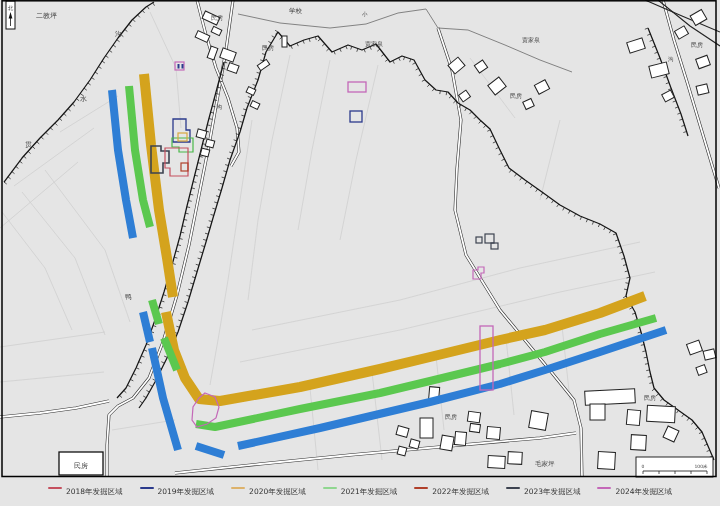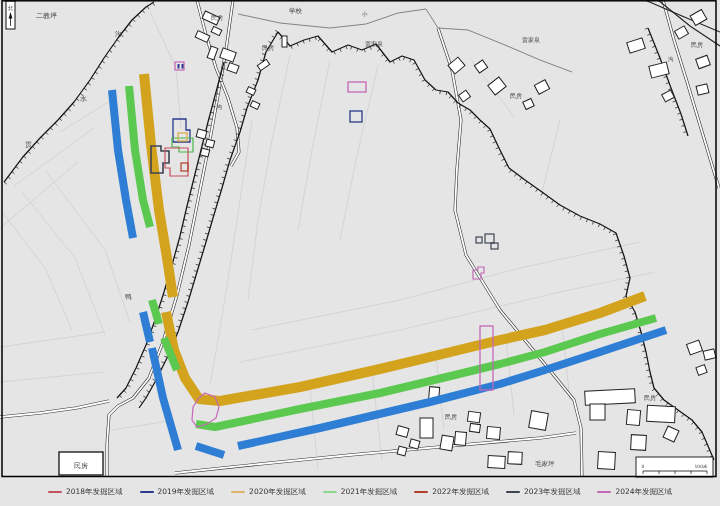--- a/index.html
+++ b/index.html
@@ -1,21 +1,21 @@
 <!DOCTYPE html>
 <html><head>
 <meta charset="utf-8">
 <style>
   html,body{margin:0;padding:0;background:#fff;}
   body{width:720px;height:506px;font-family:"DejaVu Sans",sans-serif;}
   .page{position:relative;width:720px;height:506px;background:#e5e5e5;overflow:hidden;}
   #map{position:absolute;left:0;top:0;}
   .legend{position:absolute;left:0;top:478px;width:720px;height:28px;
           display:flex;align-items:center;justify-content:center;gap:17px;}
-  .li{display:flex;align-items:center;gap:4px;white-space:nowrap;}
+  .li{display:flex;align-items:flex-start;gap:4px;white-space:nowrap;}
   .sw{display:inline-block;width:14px;height:2.4px;border-radius:2px;}
   .lt{font-size:7.5px;color:#333;}
   svg text{fill:#3f3f3f;}
 </style>
 </head>
 <body>
 
 <div class="page">
   <svg id="map" width="720" height="478" viewBox="0 0 720 478">
     <g id="g-fields">

